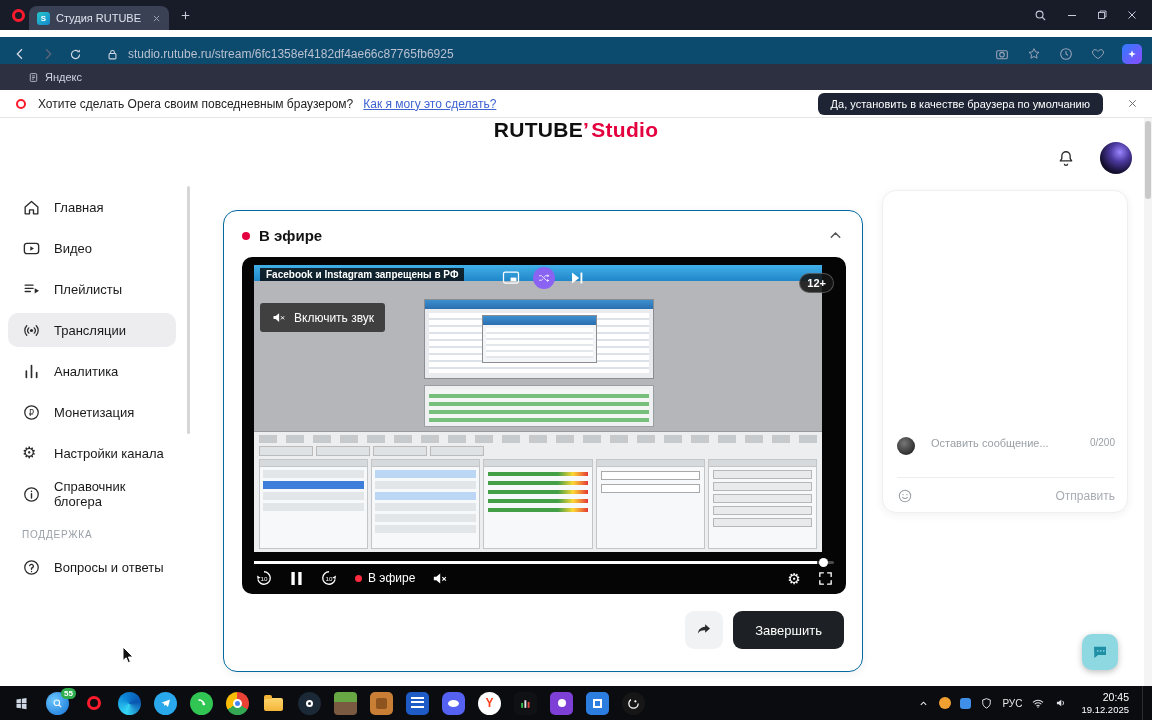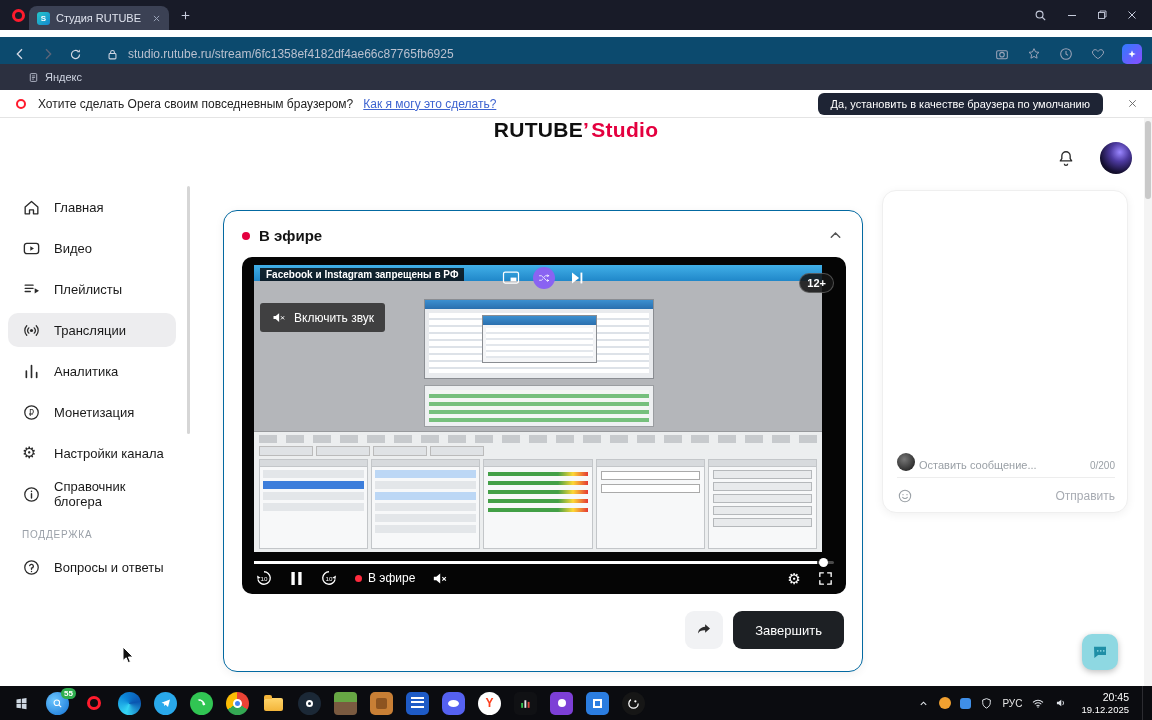--- a/index.html
+++ b/index.html
@@ -119,22 +119,22 @@
   .gear-dark::before{content:"⚙";}
 
   .card-actions{display:flex;justify-content:flex-end;gap:10px;margin-top:17px;}
   .share-btn{width:38px;height:38px;border-radius:9px;background:#f1f2f4;display:flex;align-items:center;justify-content:center;}
   .finish-btn{height:38px;padding:0 22px;border-radius:9px;background:#1d2024;color:#fff;font-size:13px;
     display:flex;align-items:center;}
 
   
   .chat-card{width:246px;height:323px;margin-left:19px;margin-top:8px;background:#fff;border:1px solid #efefef;
     border-radius:14px;box-shadow:0 2px 10px rgba(0,0,0,.06);position:relative;flex:0 0 auto;}
-  .chat-input-row{position:absolute;left:14px;right:12px;bottom:34px;display:flex;align-items:flex-end;gap:4px;
-    padding-bottom:6px;border-bottom:1px solid #ededed;}
+  .chat-input-row{position:absolute;left:14px;right:12px;bottom:34px;display:flex;align-items:flex-start;gap:16px;
+    padding-bottom:22px;border-bottom:1px solid #ededed;}
   .chat-ava{width:18px;height:18px;border-radius:50%;flex:0 0 auto;
     background:radial-gradient(circle at 40% 35%,#777,#111);}
   .chat-input{flex:1;border:none;outline:none;font-size:11px;color:#333;min-width:0;background:transparent;}
   .chat-input::placeholder{color:#9aa0a6;}
   .chat-count{font-size:10px;color:#9aa0a6;}
   .chat-bottom{position:absolute;left:14px;right:12px;bottom:8px;display:flex;align-items:center;justify-content:space-between;}
   .send{font-size:12px;color:#a7abb2;}
 
   .fab{position:absolute;left:1082px;top:516px;width:36px;height:36px;border-radius:10px;background:#8ed8e2;
     box-shadow:0 2px 6px rgba(0,0,0,.25);display:flex;align-items:center;justify-content:center;}

